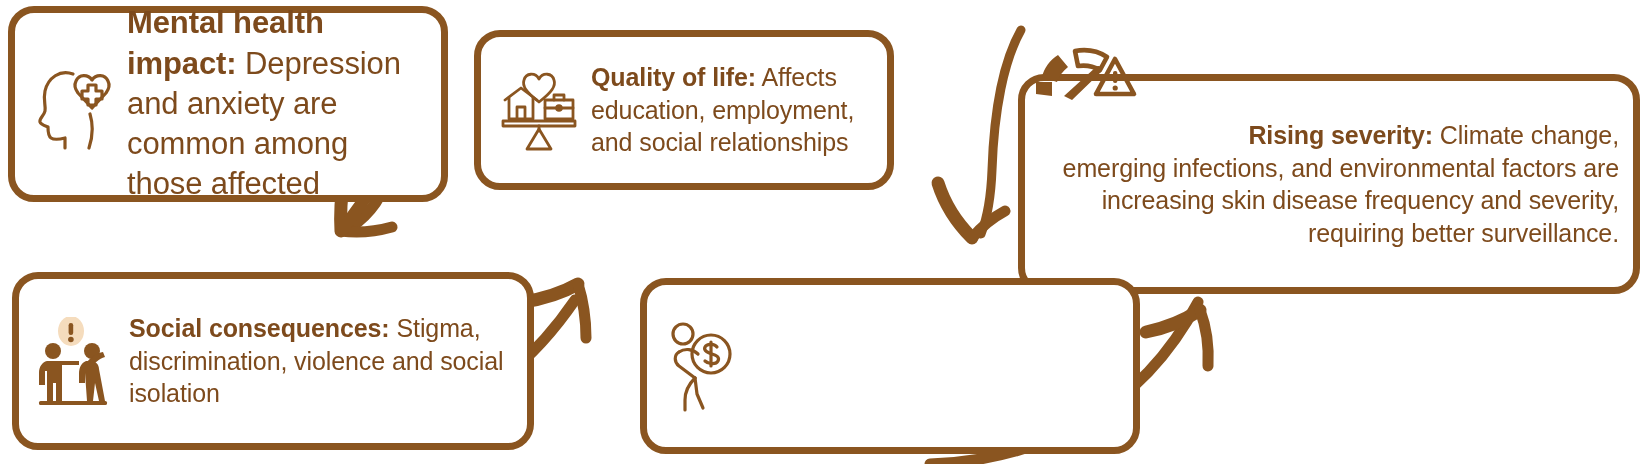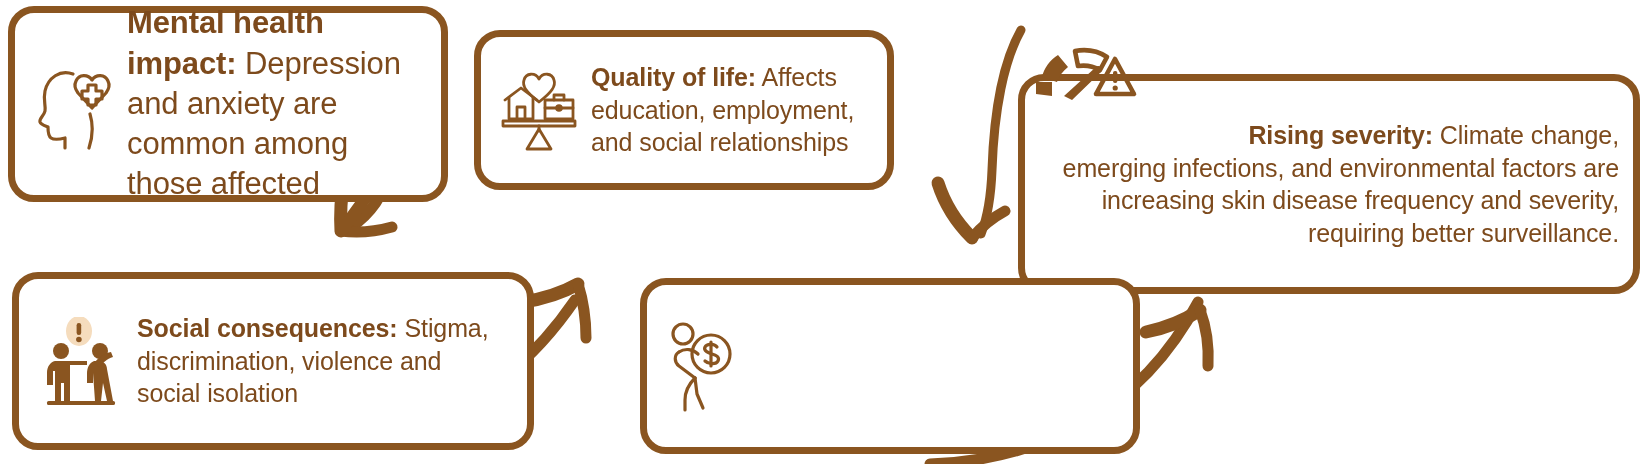--- a/index.html
+++ b/index.html
@@ -55,21 +55,21 @@
   #card-mental   { left: 8px;   top: 6px;   width: 440px; height: 196px; padding: 10px 22px 10px 18px; }
   #card-mental .ico { width: 86px; margin-right: 8px; }
   #card-mental .txt { font-size: 31px; }
 
   #card-quality  { left: 474px; top: 30px;  width: 420px; height: 160px; padding: 8px 14px 8px 16px; }
   #card-quality .ico { width: 84px; margin-right: 10px; }
 
   #card-rising   { left: 1018px;top: 26px;  width: 622px; height: 220px; padding: 8px 14px 8px 16px; margin-top: 48px; }
   #card-rising .txt { text-align: right; padding-left: 0px; }
 
-  #card-social   { left: 12px;  top: 272px; width: 522px; height: 178px; padding: 8px 16px 8px 24px; }
+  #card-social   { left: 12px;  top: 272px; width: 522px; height: 178px; padding: 8px 16px 8px 16px; }
   #card-social .ico { width: 86px; margin-right: 8px; }
 
   #card-economic { left: 640px; top: 278px; width: 500px; height: 176px; padding: 8px 16px 8px 18px; }
   #card-economic .ico { width: 74px; margin-right: 8px; }
   #card-economic .txt { color: #8a4a3d; }
   #card-economic .txt b { color: #8a4a3d; }
 
   
   #gauge-float {
     position: absolute;

